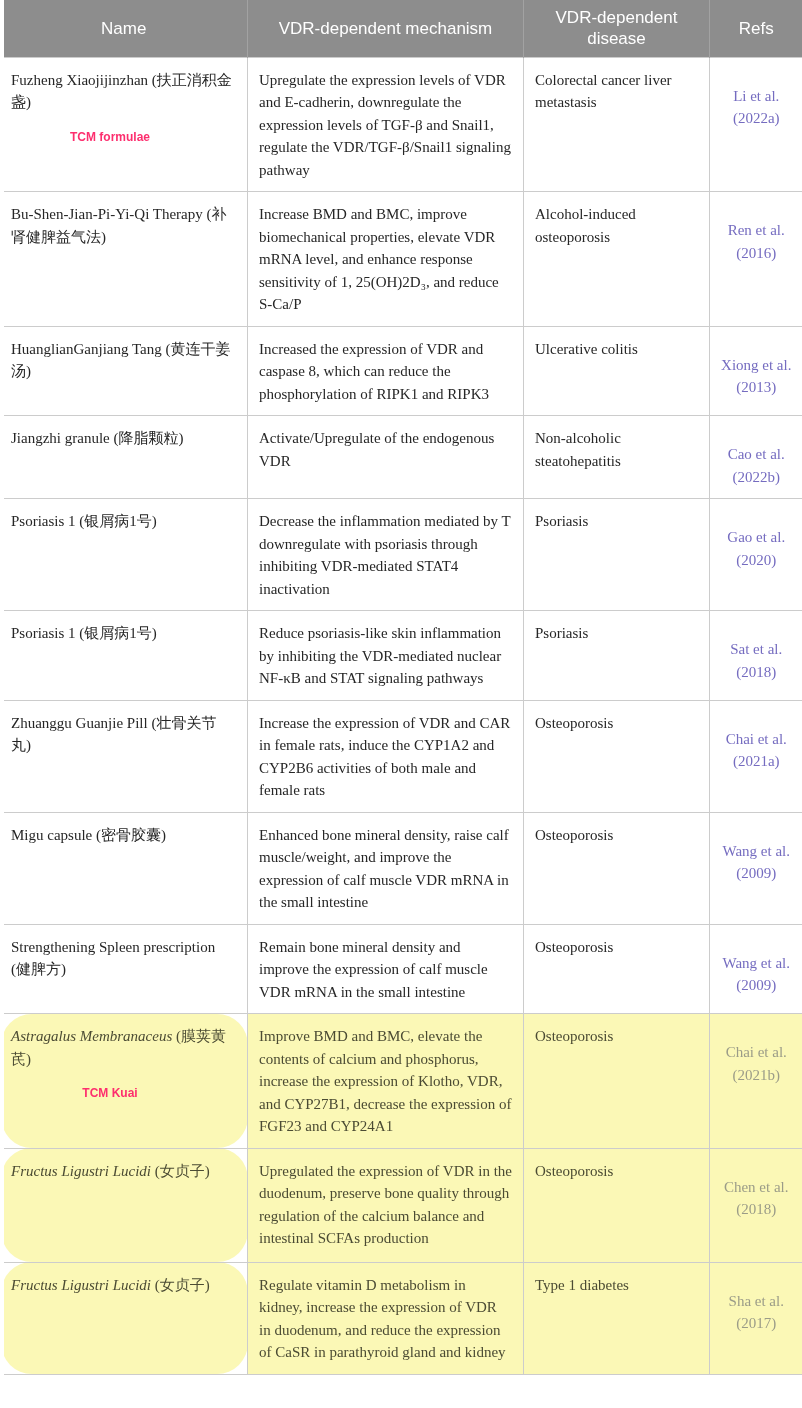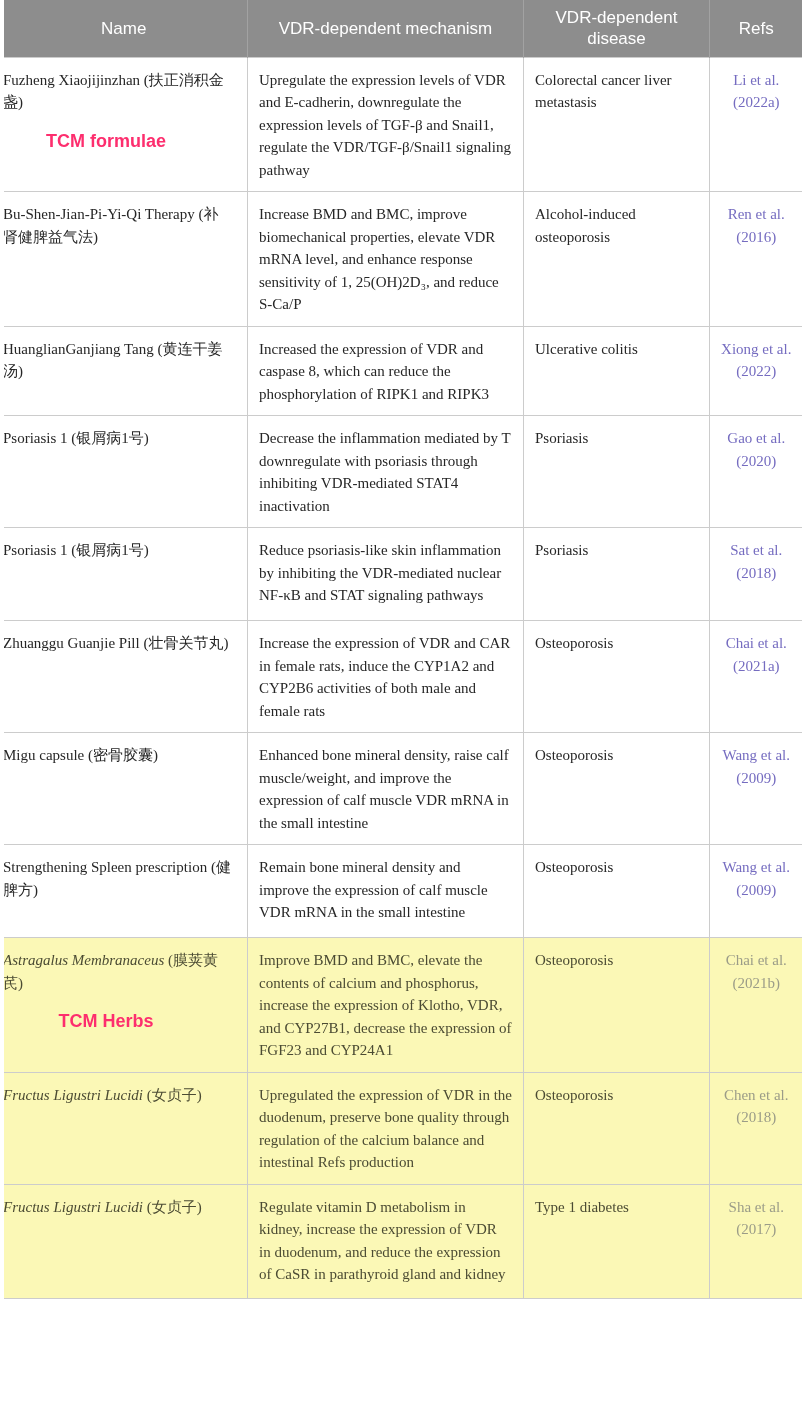--- a/index.html
+++ b/index.html
@@ -39,30 +39,30 @@
   thead th:first-child{border-left:none;}
   tbody td{
     border:1px solid var(--border);
     vertical-align:top;
     font-size:15px;
     line-height:1.5;
     padding:11px 11px 10px 11px;
   }
   tbody tr td:first-child{border-left-color:#d4d4d4;}
   tbody tr td:last-child{border-right:none;}
-  td.col-name{padding-left:2px;padding-right:14px;}
+  td.col-name{padding-left:10px;padding-right:14px;border-radius:31px;}
   td.col-ref{text-align:center;padding-left:4px;padding-right:4px;}
-  .ref-link{color:var(--ref-link);text-decoration:none;display:inline-block;}
+  .ref-link{color:var(--ref-link);text-decoration:none;display:inline-block;margin-top:16px;}
   tr.herbs td{background:var(--herbs-row-bg);color:var(--herbs-text);}
   tr.herbs .ref-link{color:var(--ref-link-herbs);}
   tr.herbs .name-latin{font-style:italic;}
   .section-label{
     font-family:"Liberation Sans",sans-serif;
     font-weight:700;
-    font-size:18px;
+    font-size:12px;
     color:var(--section-label);
     text-align:center;
     margin-top:14px;
     padding-right:24px;
   }
   .left-gutter{position:absolute;left:0;top:0;width:4px;height:1397px;background:#ffffff;z-index:2;}
   
   tbody tr:nth-child(1){height:113px;}
   tbody tr:nth-child(2){height:113px;}
   tbody tr:nth-child(3){height:75px;}
@@ -119,21 +119,30 @@
     <td class="col-disease">Alcohol-induced osteoporosis</td>
     <td class="col-ref"><a class="ref-link">Ren et al. (2016)</a></td>
   </tr>
         <tr class="formulae">
     <td class="col-name">
       <div class="name-text"><span class="name-latin">HuanglianGanjiang Tang</span> <span class="name-cn">(黄连干姜汤)</span></div>
 
     </td>
     <td class="col-mech">Increased the expression of VDR and caspase 8, which can reduce the phosphorylation of RIPK1 and RIPK3</td>
     <td class="col-disease">Ulcerative colitis</td>
-    <td class="col-ref"><a class="ref-link">Xiong et al. (2022)</a></td>
+    <td class="col-ref"><a class="ref-link">Xiong et al. (2013)</a></td>
+  </tr>
+        <tr class="formulae">
+    <td class="col-name">
+      <div class="name-text"><span class="name-latin">Jiangzhi granule</span> <span class="name-cn">(降脂颗粒)</span></div>
+
+    </td>
+    <td class="col-mech">Activate/Upregulate of the endogenous VDR</td>
+    <td class="col-disease">Non-alcoholic steatohepatitis</td>
+    <td class="col-ref"><a class="ref-link">Cao et al. (2022b)</a></td>
   </tr>
         <tr class="formulae">
     <td class="col-name">
       <div class="name-text"><span class="name-latin">Psoriasis 1</span> <span class="name-cn">(银屑病1号)</span></div>
 
     </td>
     <td class="col-mech">Decrease the inflammation mediated by T downregulate with psoriasis through inhibiting VDR-mediated STAT4 inactivation</td>
     <td class="col-disease">Psoriasis</td>
     <td class="col-ref"><a class="ref-link">Gao et al. (2020)</a></td>
   </tr>
@@ -169,32 +178,32 @@
       <div class="name-text"><span class="name-latin">Strengthening Spleen prescription</span> <span class="name-cn">(健脾方)</span></div>
 
     </td>
     <td class="col-mech">Remain bone mineral density and improve the expression of calf muscle VDR mRNA in the small intestine</td>
     <td class="col-disease">Osteoporosis</td>
     <td class="col-ref"><a class="ref-link">Wang et al. (2009)</a></td>
   </tr>
         <tr class="herbs">
     <td class="col-name">
       <div class="name-text"><span class="name-latin">Astragalus Membranaceus</span> <span class="name-cn">(膜荚黄芪)</span></div>
-      <div class="section-label">TCM Herbs</div>
+      <div class="section-label">TCM Kuai</div>
     </td>
     <td class="col-mech">Improve BMD and BMC, elevate the contents of calcium and phosphorus, increase the expression of Klotho, VDR, and CYP27B1, decrease the expression of FGF23 and CYP24A1</td>
     <td class="col-disease">Osteoporosis</td>
     <td class="col-ref"><a class="ref-link">Chai et al. (2021b)</a></td>
   </tr>
         <tr class="herbs">
     <td class="col-name">
       <div class="name-text"><span class="name-latin">Fructus Ligustri Lucidi</span> <span class="name-cn">(女贞子)</span></div>
 
     </td>
-    <td class="col-mech">Upregulated the expression of VDR in the duodenum, preserve bone quality through regulation of the calcium balance and intestinal Refs production</td>
+    <td class="col-mech">Upregulated the expression of VDR in the duodenum, preserve bone quality through regulation of the calcium balance and intestinal SCFAs production</td>
     <td class="col-disease">Osteoporosis</td>
     <td class="col-ref"><a class="ref-link">Chen et al. (2018)</a></td>
   </tr>
         <tr class="herbs">
     <td class="col-name">
       <div class="name-text"><span class="name-latin">Fructus Ligustri Lucidi</span> <span class="name-cn">(女贞子)</span></div>
 
     </td>
     <td class="col-mech">Regulate vitamin D metabolism in kidney, increase the expression of VDR in duodenum, and reduce the expression of CaSR in parathyroid gland and kidney</td>
     <td class="col-disease">Type 1 diabetes</td>

